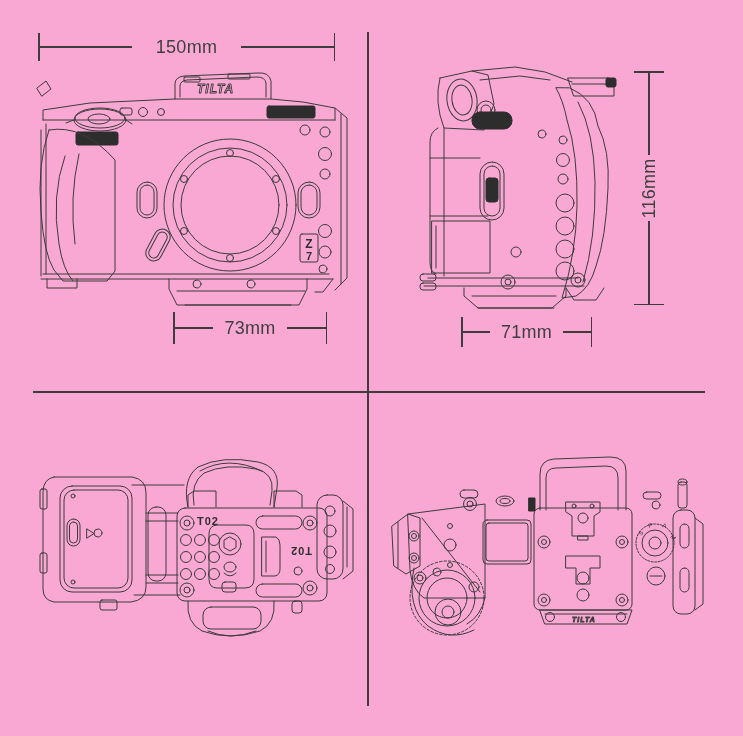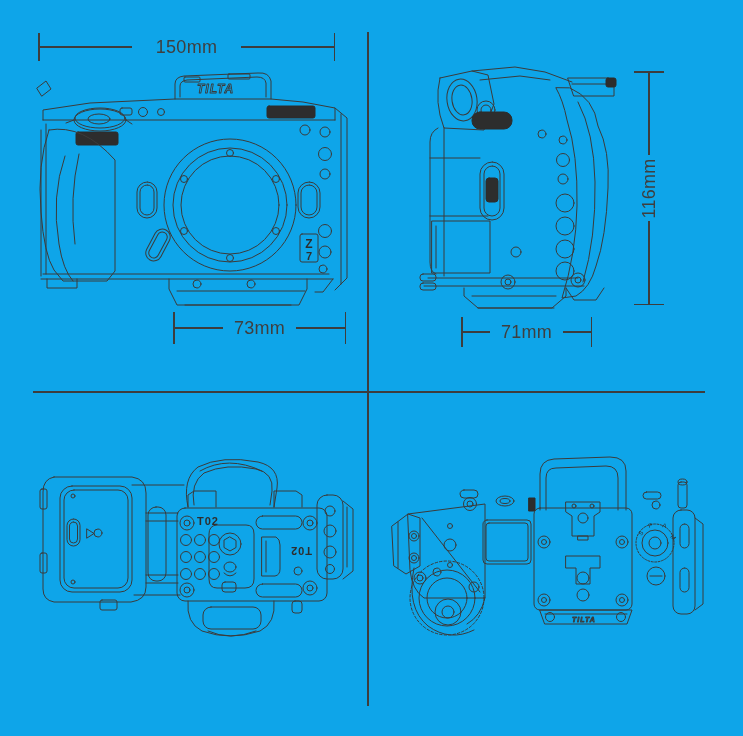--- a/index.html
+++ b/index.html
@@ -1,38 +1,38 @@
 <!DOCTYPE html>
 <html><head>
 <meta charset="utf-8">
 <style>
   * { margin:0; padding:0; box-sizing:border-box; }
   html,body { width:743px; height:736px; }
   body { background:#e3e3e1; font-family:"Liberation Sans", sans-serif; overflow:hidden; }
-  .canvas { position:relative; width:743px; height:736px; background:#0ea5e9; }
+  .canvas { position:relative; width:743px; height:736px; background:#f9a8d4; }
 
   .divider { position:absolute; background:#3d3d3d; }
   #divider-v { left:367px; top:32px; width:1.5px; height:674px; }
   #divider-h { left:33px; top:391px; width:672px; height:1.5px; }
 
   .dim { position:absolute; display:flex; align-items:center; color:#3f3f3f;
          font-size:18px; letter-spacing:.3px; }
   .dim .tick { background:#3d3d3d; flex:0 0 auto; }
   .dim-h .tick { width:1.5px; height:100%; }
   .dim-h .dline { flex:1 1 auto; height:1.5px; background:#3d3d3d; }
   .dim-h .dim-label { margin:0 24px; white-space:nowrap; }
   .dim-h.dim-sm .dim-label { margin:0 11px; }
   .dim-v { flex-direction:column; }
   .dim-v .tick { height:1.5px; width:100%; }
   .dim-v .dline { flex:1 1 auto; width:1.5px; background:#3d3d3d; }
   .vlabel-box { height:66px; width:100%; display:flex; align-items:center; justify-content:center; }
   .vlabel-box span { transform:rotate(-90deg); white-space:nowrap; }
 
   #dim-front-width  { left:38px;  top:33px;  width:297px; height:28px; }
-  #dim-front-base   { left:173px; top:312px; width:173px; height:32px; }
+  #dim-front-base   { left:173px; top:312px; width:154px; height:32px; }
   #dim-side-depth   { left:461px; top:317px; width:131px; height:30px; }
   #dim-height       { left:634px; top:71px;  width:30px;  height:234px; }
 
   svg.view { position:absolute; overflow:visible; }
   #front-view  { left:35px;  top:68px; }
   #side-view   { left:420px; top:66px; }
   #bottom-view { left:40px;  top:455px; }
   #top-view    { left:390px; top:448px; }
 
   .tx { fill:#2e2e2e; stroke:none; font-family:"Liberation Sans",sans-serif; }

